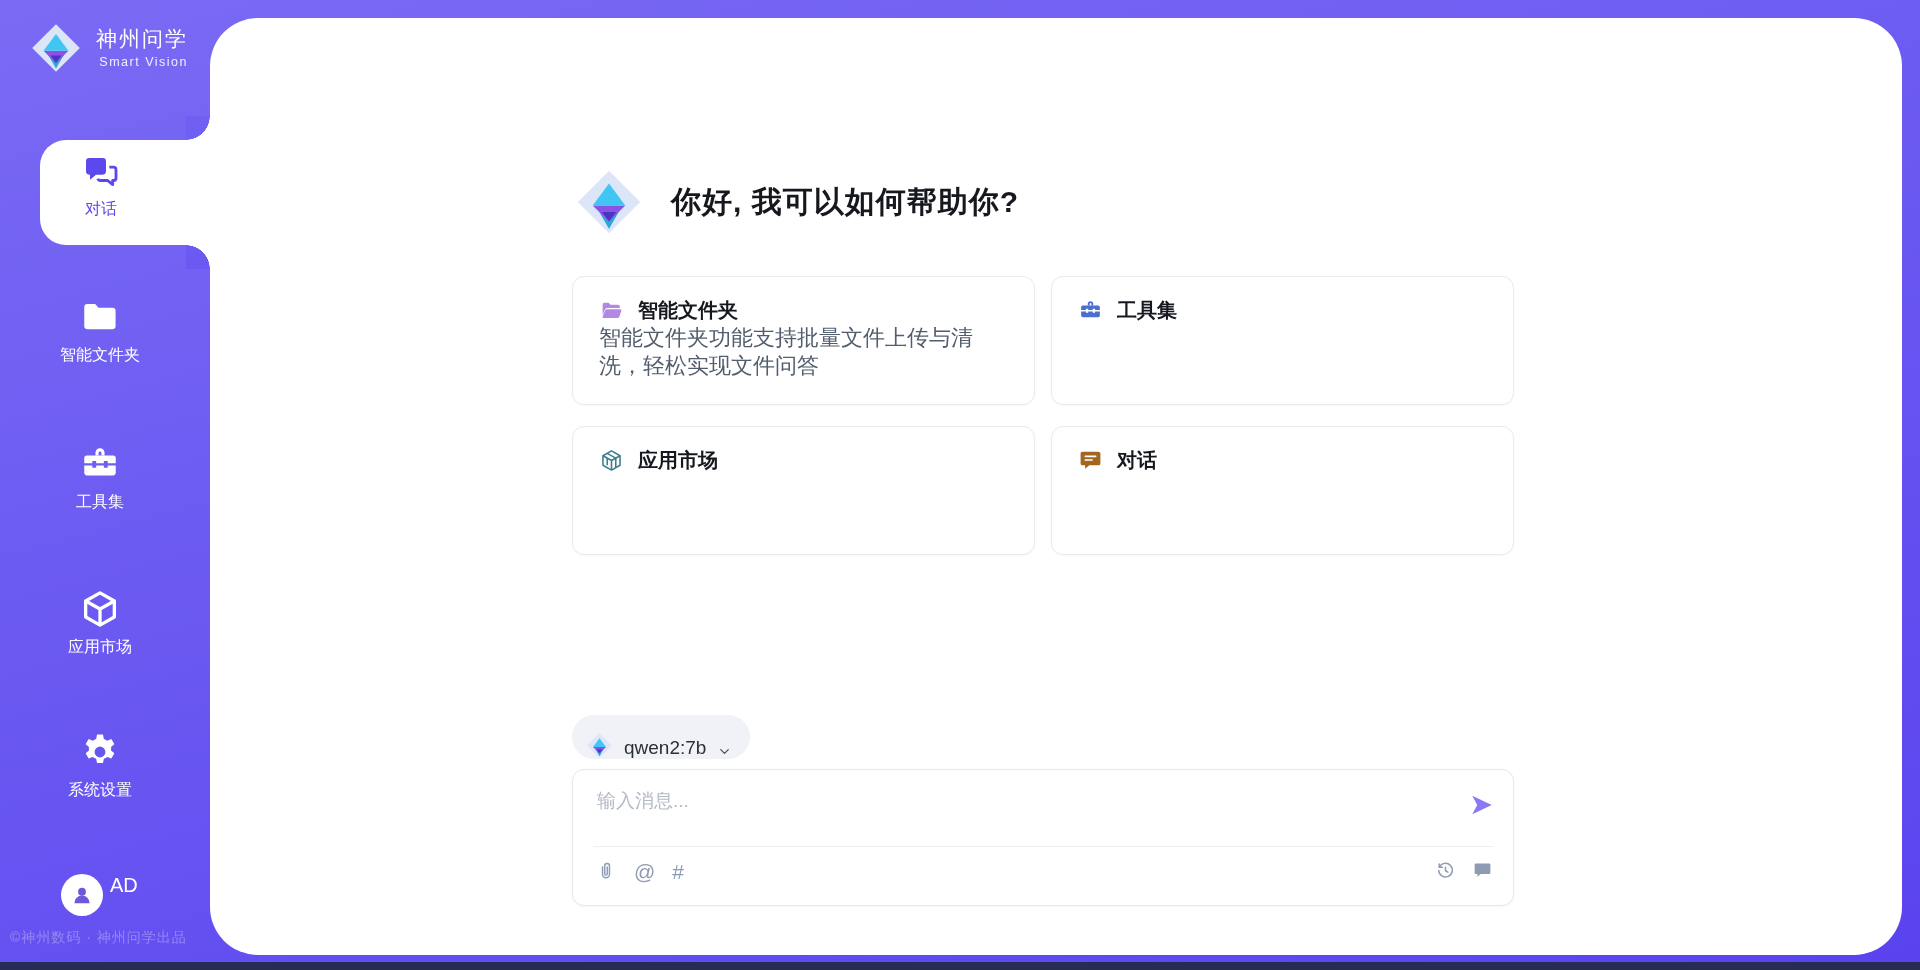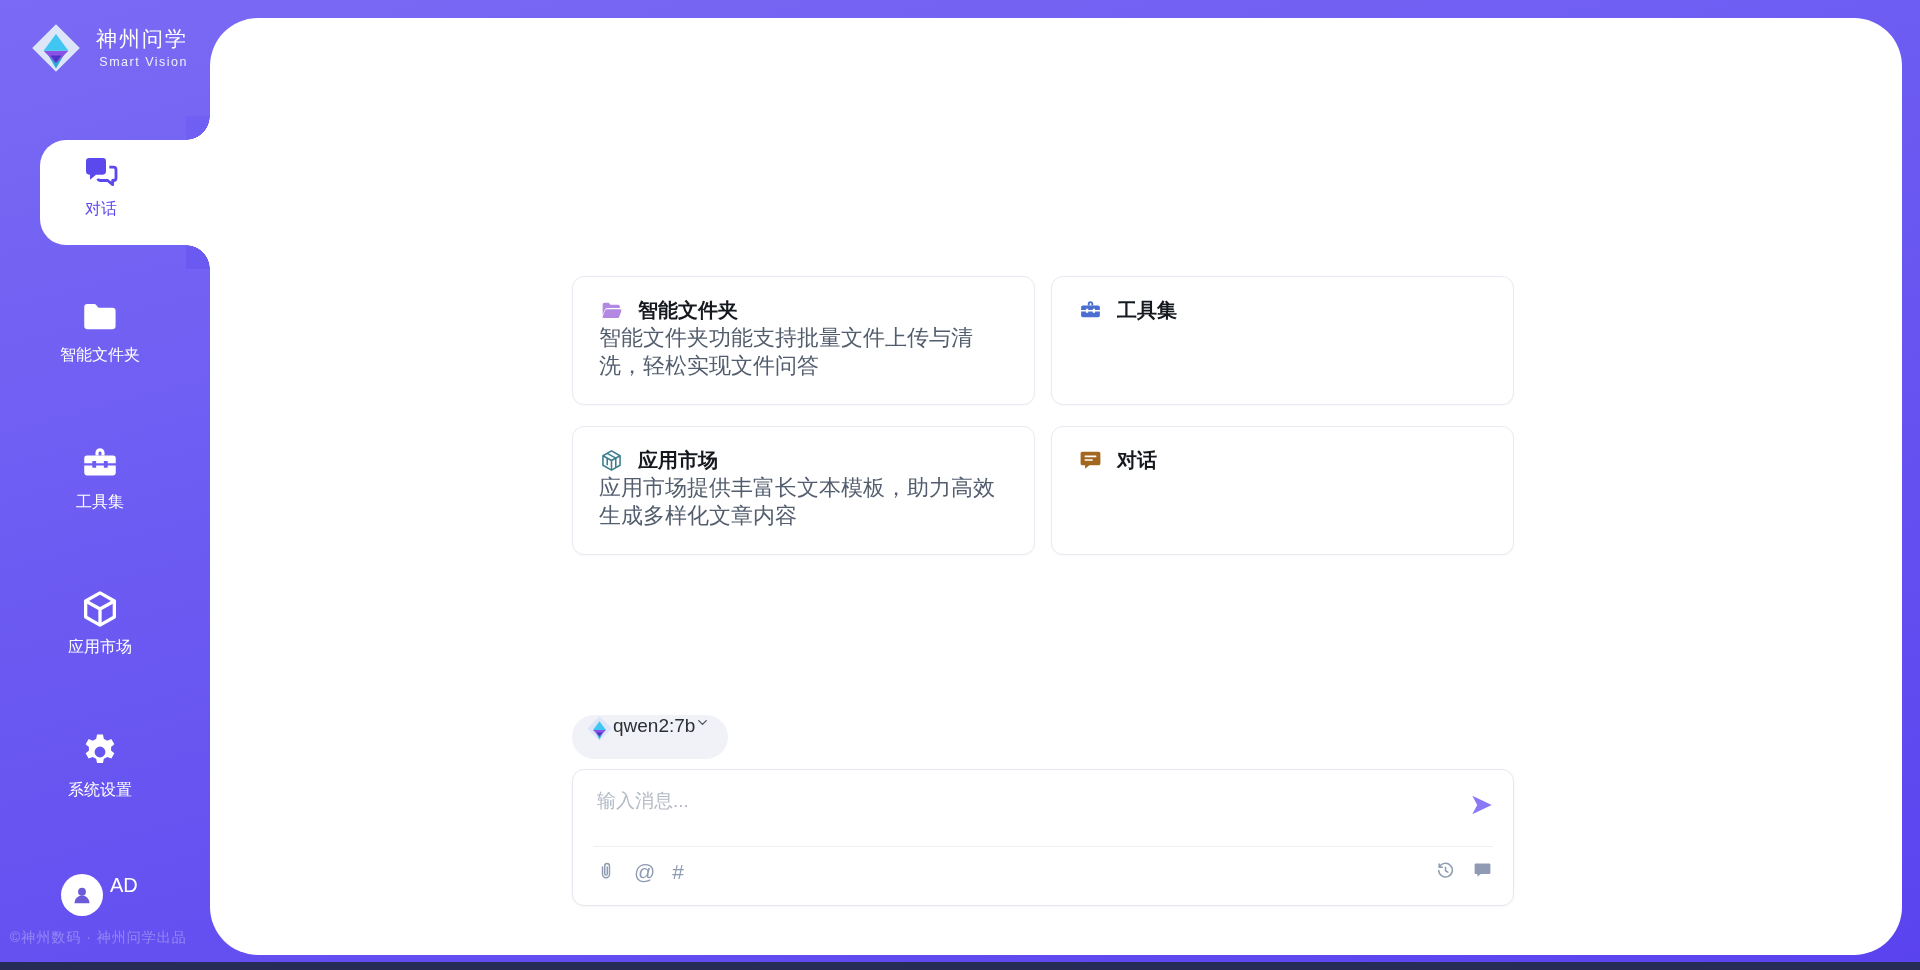--- a/index.html
+++ b/index.html
@@ -47,21 +47,21 @@
   .card{
     box-sizing:border-box;height:129px;background:#fff;border:1px solid #e8eaf1;border-radius:12px;
     padding:20px 26px;cursor:pointer;box-shadow:0 1px 2px rgba(30,35,60,0.03);
   }
   .card-head{display:flex;align-items:center;gap:14px;}
   .card-title{font-size:20px;font-weight:700;color:#15181e;}
   .card-desc{font-size:22px;line-height:28px;color:#525d6d;}
   
   .model-pill{
     position:absolute;left:362px;top:697px;height:44px;padding:0 18px 0 14px;
-    display:inline-flex;align-items:flex-start;background:#f1f2f7;border-radius:22px;cursor:pointer;
+    display:inline-flex;align-items:flex-end;gap:11px;background:#f1f2f7;border-radius:22px;cursor:pointer;
   }
   .gem-pill{width:27px;height:27px;}
   .model-name{font-size:19px;color:#2b2f36;}
   
   .composer{
     position:absolute;left:362px;top:751px;width:942px;height:137px;box-sizing:border-box;
     background:#fff;border:1px solid #e5e8ee;border-radius:12px;box-shadow:0 1px 3px rgba(30,35,60,0.04);
   }
   .composer textarea{
     position:absolute;left:22px;top:16px;width:840px;height:52px;border:none;outline:none;resize:none;
@@ -151,20 +151,26 @@
       </svg>
     </div>
     <div class="user-name">AD</div>
   </div>
 
   <div class="copyright">©神州数码 · 神州问学出品</div>
 </nav>
 
 <main class="panel">
 
+  <div class="hero">
+    <svg class="gem-hero">
+        <use href="#gem"></use>
+      </svg>
+    <div class="hero-title">你好, 我可以如何帮助你?</div>
+  </div>
 
   <div class="cards">
 
     <div class="card">
       <div class="card-head">
         <svg width="25" height="25" viewBox="0 0 24 24" fill="#b388e3">
           <path d="M3.5 6.2A1.7 1.7 0 0 1 5.2 4.5h4l1.9 1.9h7.2A1.7 1.7 0 0 1 20 8.1v1.4H7.9a2.4 2.4 0 0 0-2.2 1.5l-2.2 5.3V6.2z"></path>
           <path d="M7.9 10.9h12.4a1.2 1.2 0 0 1 1.1 1.6l-1.9 5.6a1.7 1.7 0 0 1-1.6 1.2H4.6a1.2 1.2 0 0 1-1.1-1.6l2.3-5.7a2.4 2.4 0 0 1 2.1-1.1z"></path>
         </svg>
         <div class="card-title">智能文件夹</div>
@@ -185,21 +191,20 @@
 
     <div class="card">
       <div class="card-head">
         <svg width="25" height="25" viewBox="0 0 24 24" fill="none" stroke-width="1.5" stroke-linejoin="round" stroke="#3e7d8c">
           <path d="M12 2.8l8.2 4.6v9.2L12 21.2l-8.2-4.6V7.4z"></path>
           <path d="M3.8 7.4L12 12l8.2-4.6M12 12v9.2"></path>
           <path d="M7.9 5.1l8.2 4.6M7.9 16.6V9.7M16.1 18.9V9.7"></path>
         </svg>
         <div class="card-title">应用市场</div>
       </div>
-      <div class="card-desc">应用市场提供丰富长文本模板，助力高效生成多样化文章内容</div>
     </div>
 
     <div class="card">
       <div class="card-head">
         <svg width="25" height="25" viewBox="0 0 24 24" fill="#a2661e">
           <path d="M4.2 3.5h15.6c.9 0 1.7.8 1.7 1.7v9.6c0 .9-.8 1.7-1.7 1.7h-8.9l-4.1 3.3v-3.3H4.2c-.9 0-1.7-.8-1.7-1.7V5.2c0-.9.8-1.7 1.7-1.7z"></path>
           <path d="M7 8h10M7 11.5h6.5" stroke="#fff" stroke-width="1.6" fill="none" stroke-linecap="round"></path>
         </svg>
         <div class="card-title">对话</div>
       </div>

